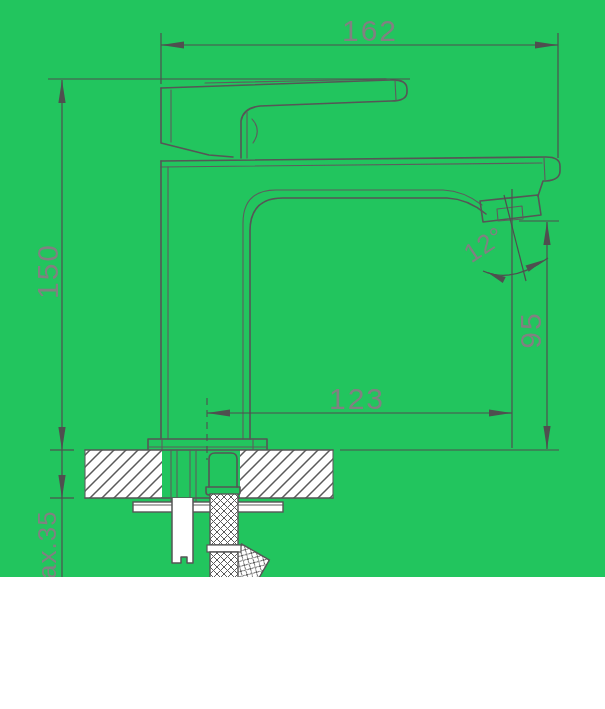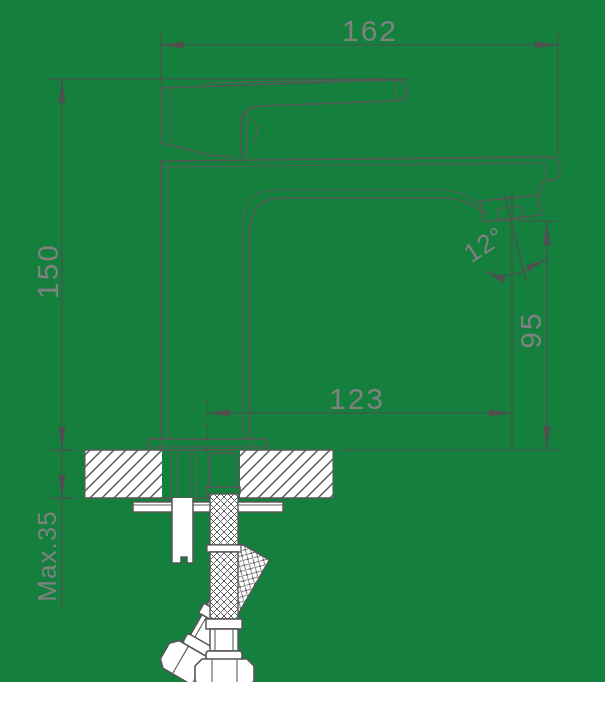--- a/index.html
+++ b/index.html
@@ -1,19 +1,19 @@
 <!DOCTYPE html>
 <html><head>
 <meta charset="utf-8">
 <style>
   html,body{margin:0;padding:0;background:#ffffff;}
   #stage{
     position:relative;
-    width:605px;height:682px;
-    background:#15803d;
+    width:605px;height:577px;
+    background:#22c55e;
     font-family:"Liberation Sans", sans-serif;
     overflow:hidden;
   }
   svg{display:block}
   .obj{stroke:#565656;stroke-width:1.6;fill:none;stroke-linejoin:round;stroke-linecap:round;}
   .obj-thin{stroke:#5d5d5d;stroke-width:1.1;fill:none;stroke-linejoin:round;stroke-linecap:round;}
   .dim{stroke:#4f4f4f;stroke-width:1.2;fill:none;}
   .dim-dash{stroke:#4f4f4f;stroke-width:1.1;fill:none;stroke-dasharray:7 5;}
   .arr{fill:#4f4f4f;stroke:none;}
   .white{fill:#ffffff;}

